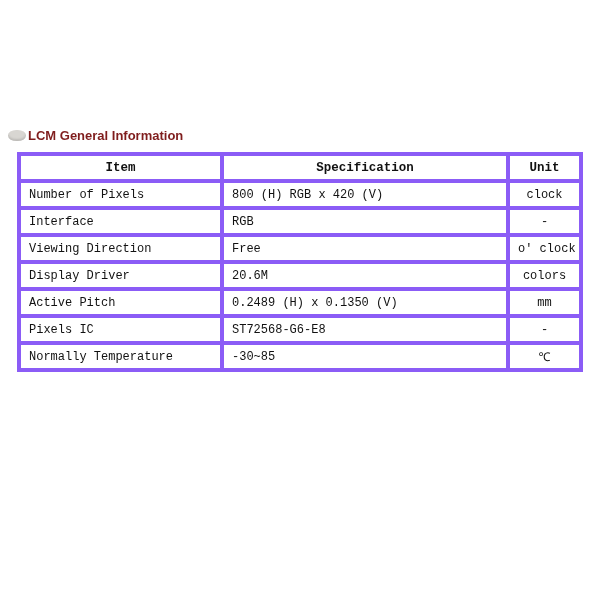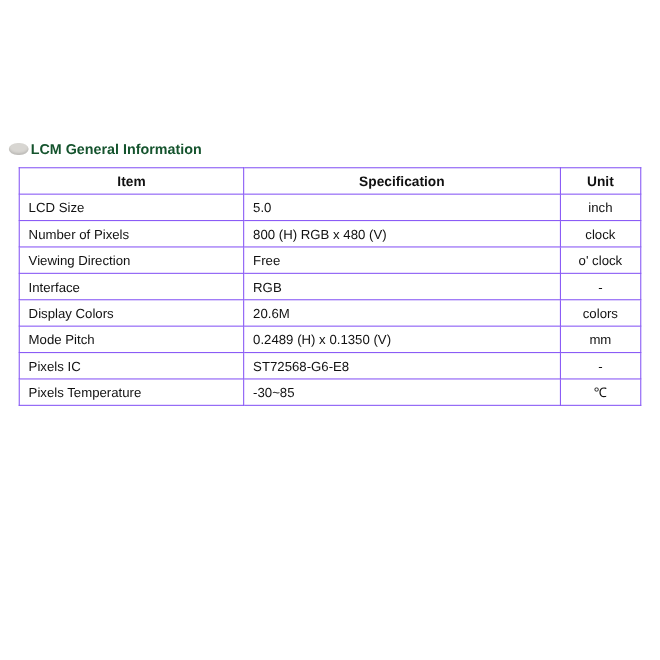--- a/index.html
+++ b/index.html
@@ -33,38 +33,39 @@
     height: 11px;
     background: #d8d6d2;
     border-radius: 50% / 55%;
     margin-right: 2px;
     box-shadow: inset 0 -2px 2px rgba(0,0,0,0.12);
     flex: 0 0 auto;
   }
   .title-text {
     font-size: 13px;
     font-weight: bold;
-    color: #14532d;
+    color: #7f1d1d;
     white-space: nowrap;
   }
   table.spec-table {
     border-collapse: collapse;
     table-layout: fixed;
     margin-left: 17px;
     width: 566px;
     background: #ffffff;
   }
   table.spec-table th,
   table.spec-table td {
-    border: 1px solid #8b5cf6;
+    border: 4px solid #8b5cf6;
     font-size: 12px;
     height: 23px;
     padding: 0 8px;
     overflow: hidden;
     white-space: nowrap;
+    font-family: Liberation Mono, monospace;
   }
   table.spec-table th {
     font-weight: bold;
     text-align: center;
     font-size: 12.5px;
   }
   .col-item { width: 203px; }
   .col-spec { width: 286px; }
   .col-unit { width: 73px; }
   td.cell-item { text-align: left; }
@@ -90,56 +91,51 @@
       </colgroup>
       <thead>
         <tr>
           <th>Item</th>
           <th>Specification</th>
           <th>Unit</th>
         </tr>
       </thead>
       <tbody>
         <tr>
-          <td class="cell-item">LCD Size</td>
-          <td class="cell-spec">5.0</td>
-          <td class="cell-unit">inch</td>
+          <td class="cell-item">Number of Pixels</td>
+          <td class="cell-spec">800 (H) RGB x 420 (V)</td>
+          <td class="cell-unit">clock</td>
         </tr>
         <tr>
-          <td class="cell-item">Number of Pixels</td>
-          <td class="cell-spec">800 (H) RGB x 480 (V)</td>
-          <td class="cell-unit">clock</td>
+          <td class="cell-item">Interface</td>
+          <td class="cell-spec">RGB</td>
+          <td class="cell-unit">-</td>
         </tr>
         <tr>
           <td class="cell-item">Viewing Direction</td>
           <td class="cell-spec">Free</td>
           <td class="cell-unit">o' clock</td>
         </tr>
         <tr>
-          <td class="cell-item">Interface</td>
-          <td class="cell-spec">RGB</td>
-          <td class="cell-unit">-</td>
-        </tr>
-        <tr>
-          <td class="cell-item">Display Colors</td>
+          <td class="cell-item">Display Driver</td>
           <td class="cell-spec">20.6M</td>
           <td class="cell-unit">colors</td>
         </tr>
         <tr>
-          <td class="cell-item">Mode Pitch</td>
+          <td class="cell-item">Active Pitch</td>
           <td class="cell-spec">0.2489 (H) x 0.1350 (V)</td>
           <td class="cell-unit">mm</td>
         </tr>
         <tr>
           <td class="cell-item">Pixels IC</td>
           <td class="cell-spec">ST72568-G6-E8</td>
           <td class="cell-unit">-</td>
         </tr>
         <tr>
-          <td class="cell-item">Pixels Temperature</td>
+          <td class="cell-item">Normally Temperature</td>
           <td class="cell-spec">-30~85</td>
           <td class="cell-unit">℃</td>
         </tr>
       </tbody>
     </table>
 
   </div>
 </div>
 
 </body></html>

